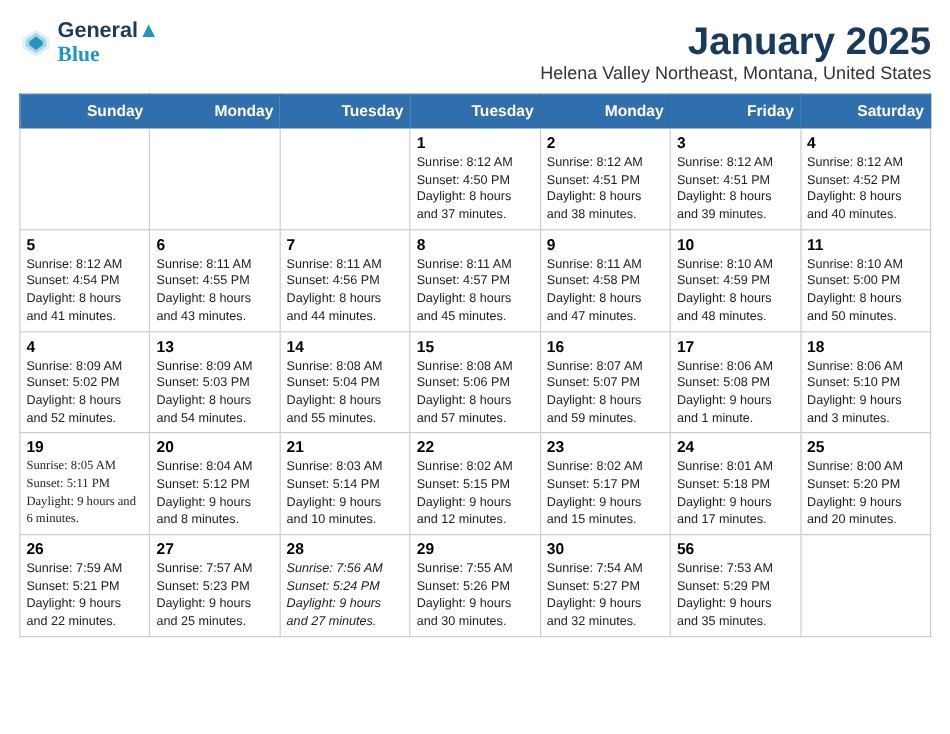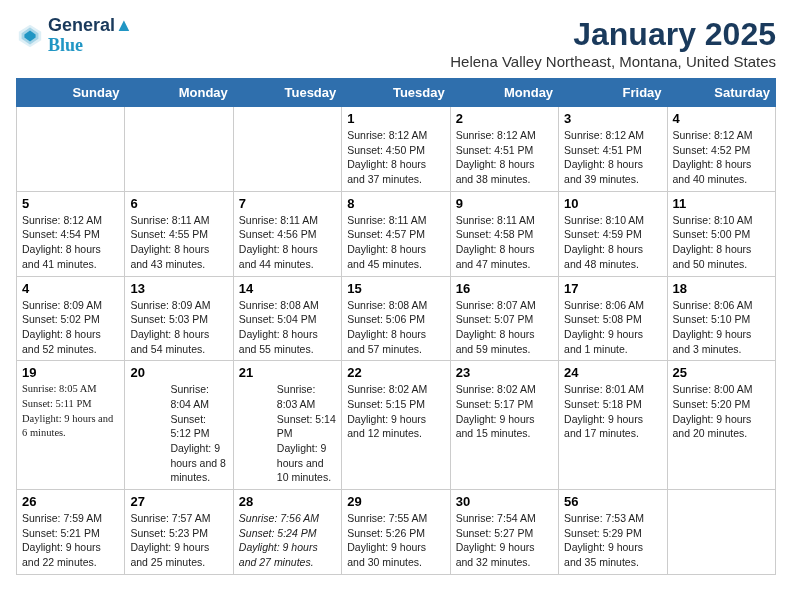--- a/index.html
+++ b/index.html
@@ -240,27 +240,27 @@
       </tr>
       <tr class="row-shaded">
         <td>
           <span class="day-number">19</span>
           <div class="day-info" style="white-space: pre-line; font-family: Liberation Serif, serif;">Sunrise: 8:05 AM
 Sunset: 5:11 PM
 Daylight: 9 hours and 6 minutes.</div>
         </td>
         <td>
           <span class="day-number">20</span>
-          <div class="day-info" style="white-space: pre-line; margin-left: 40px;">Sunrise: 8:04 AM
+          <div class="day-info" style="white-space: pre-line;">Sunrise: 8:04 AM
 Sunset: 5:12 PM
 Daylight: 9 hours and 8 minutes.</div>
         </td>
         <td>
           <span class="day-number">21</span>
-          <div class="day-info" style="white-space: pre-line; margin-left: 38px;">Sunrise: 8:03 AM
+          <div class="day-info" style="white-space: pre-line;">Sunrise: 8:03 AM
 Sunset: 5:14 PM
 Daylight: 9 hours and 10 minutes.</div>
         </td>
         <td>
           <span class="day-number">22</span>
           <div class="day-info" style="white-space: pre-line;">Sunrise: 8:02 AM
 Sunset: 5:15 PM
 Daylight: 9 hours and 12 minutes.</div>
         </td>
         <td>

